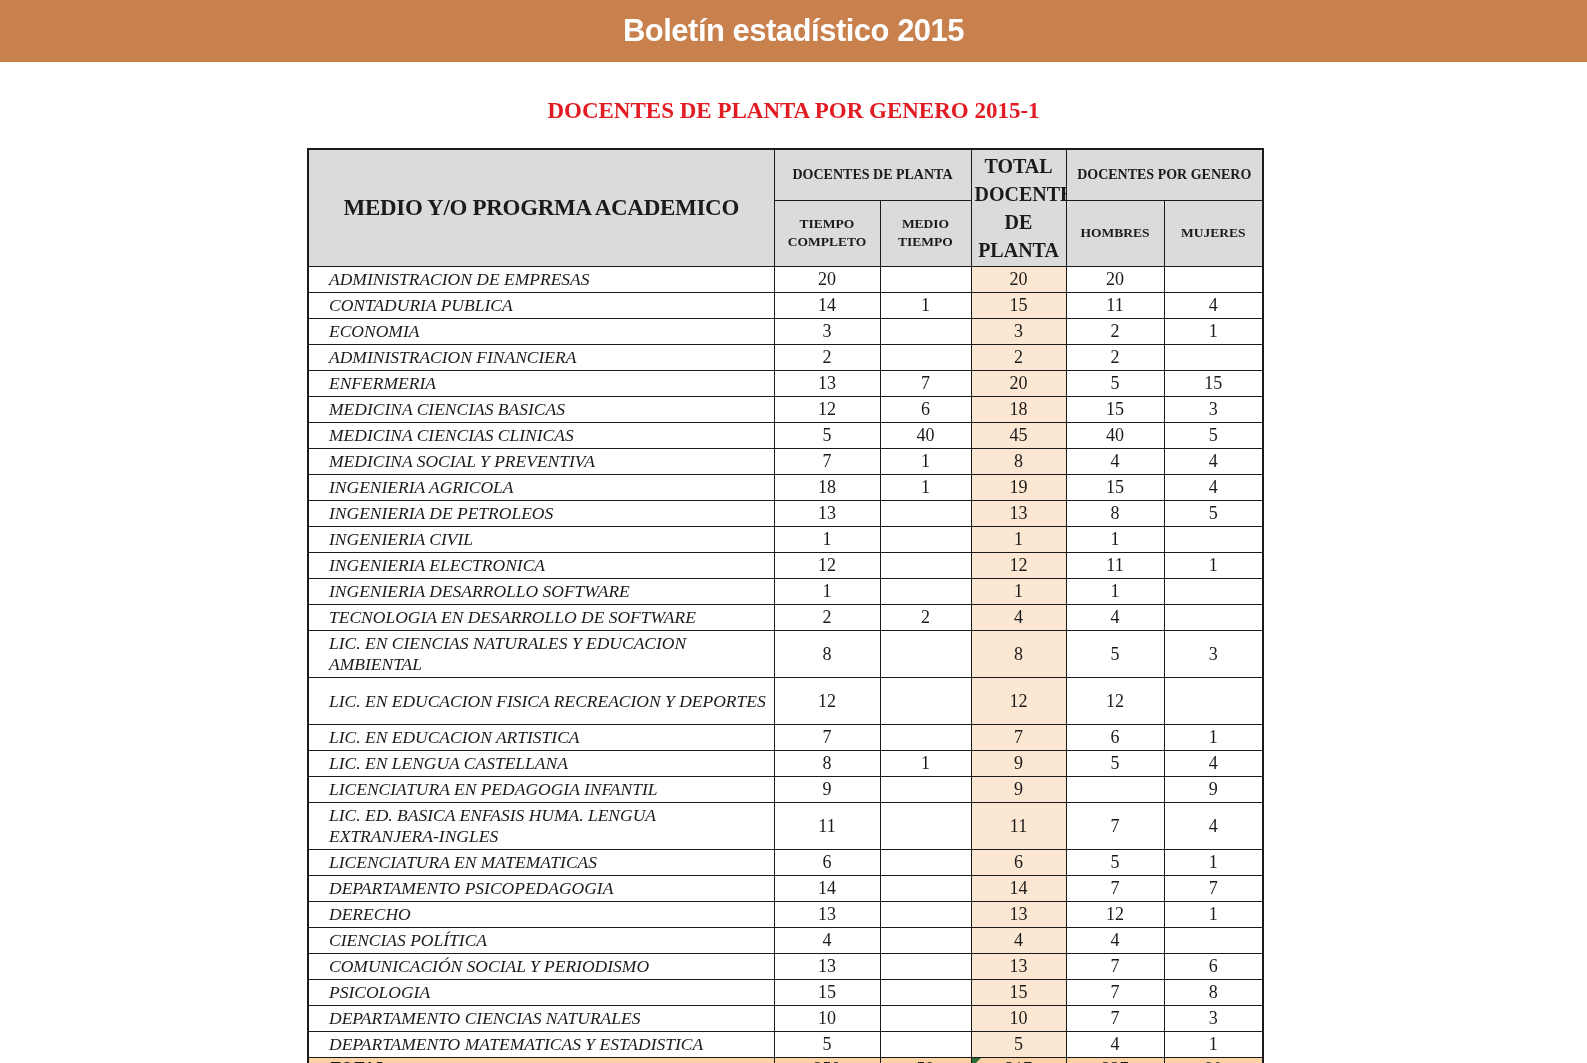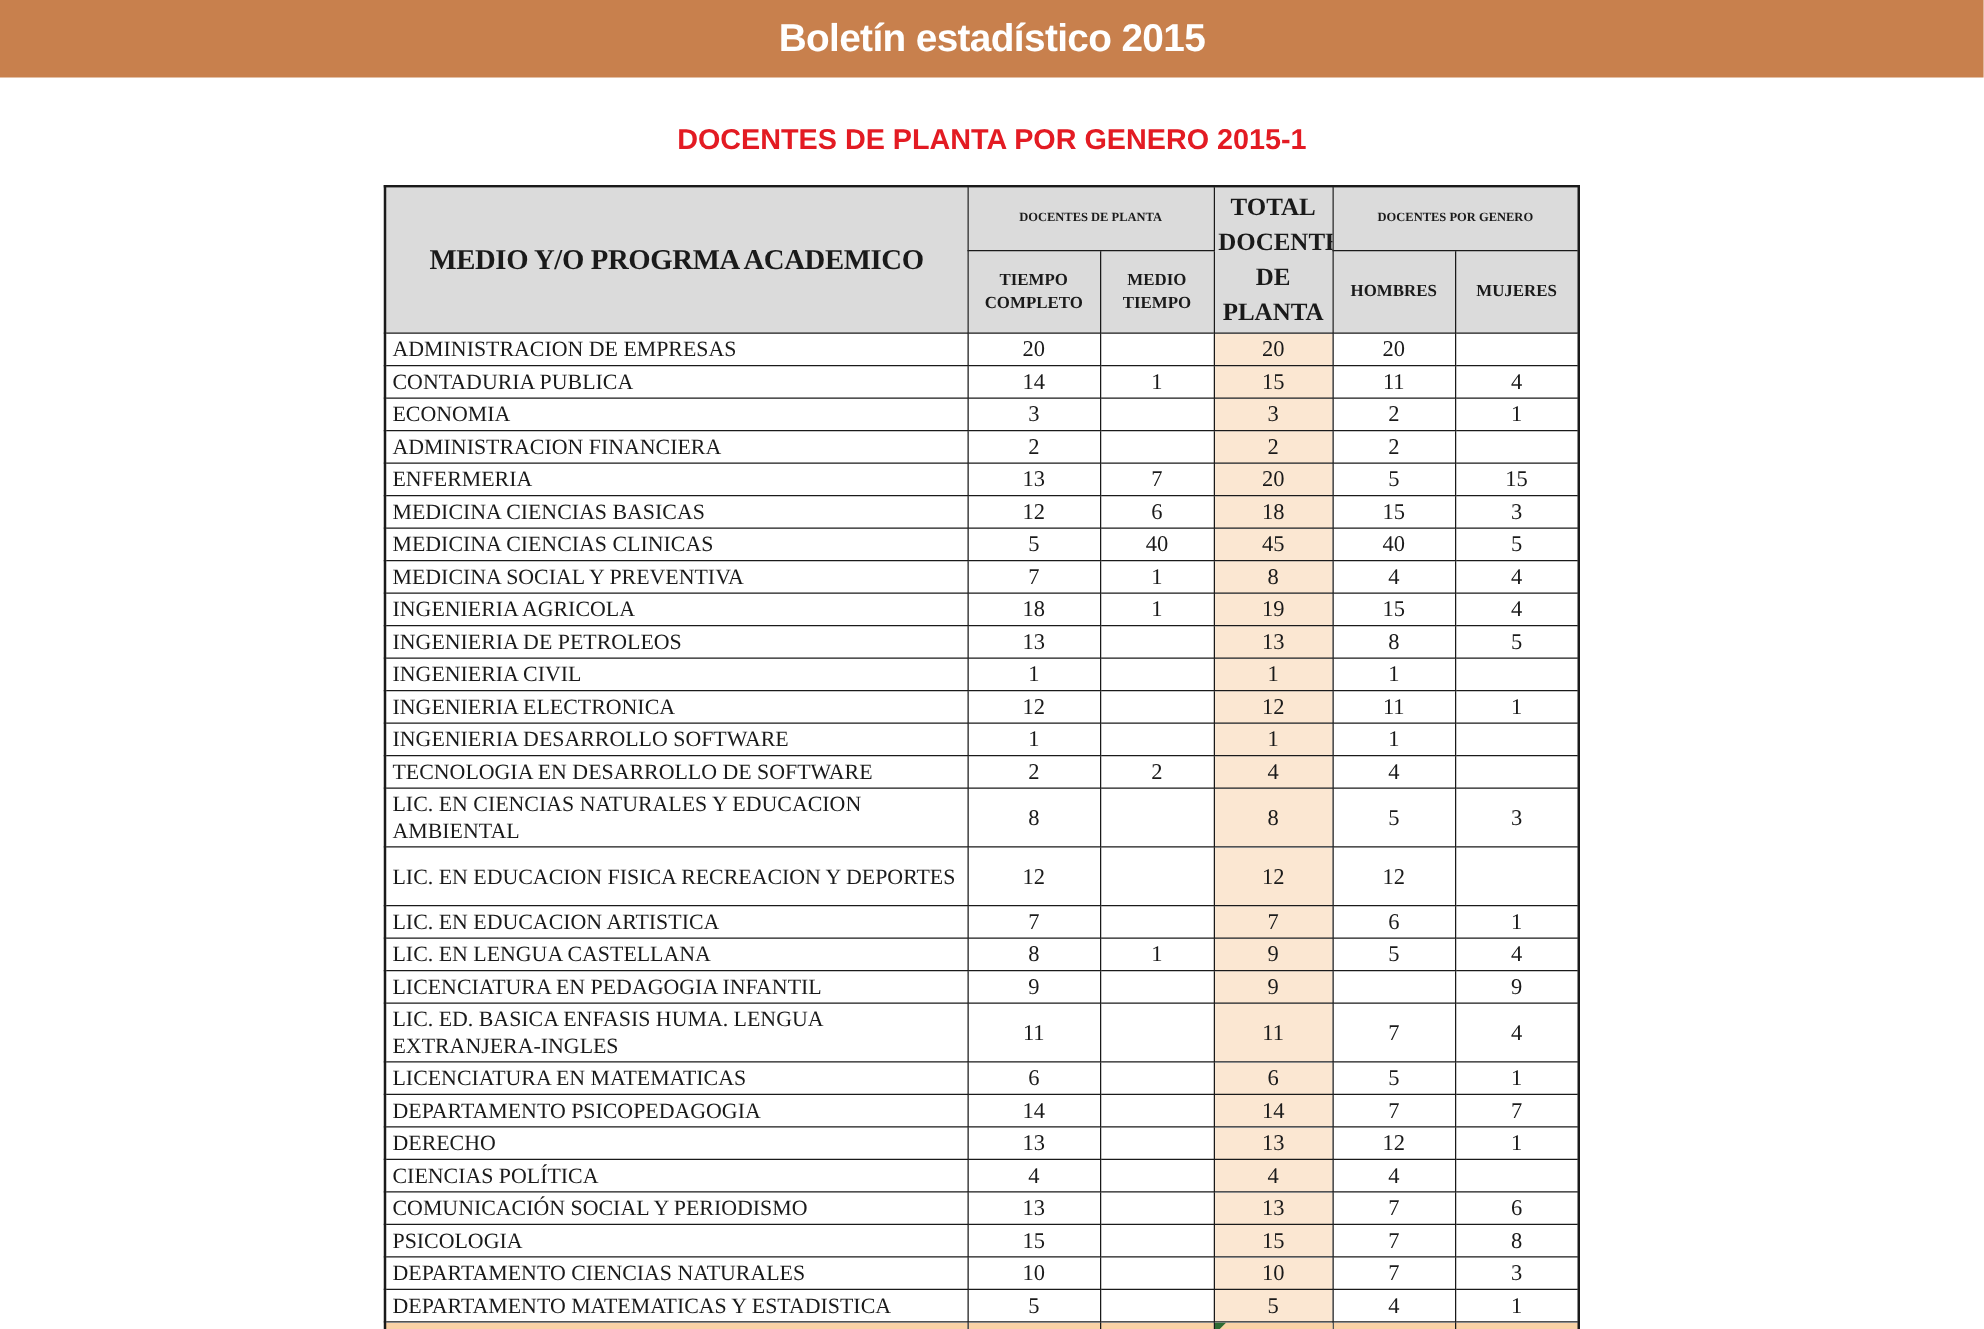--- a/index.html
+++ b/index.html
@@ -23,21 +23,21 @@
     font-size: 31px;
     letter-spacing: -0.5px;
     margin: 16px;
   }
   .subtitle {
     position: absolute;
     top: 98px; left: 0;
     width: 100%;
     text-align: center;
     color: #E31B23;
-    font-family: Liberation Sans, sans-serif;
+    font-family: Liberation Serif, serif;
     font-weight: bold;
     font-size: 23px;
   }
   .table-wrap {
     position: absolute;
     left: 307px; top: 148px;
   }
   table {
     border-collapse: collapse;
     table-layout: fixed;
@@ -49,30 +49,31 @@
     vertical-align: middle;
     overflow: hidden;
   }
   thead th {
     background: #DBDBDB;
     font-weight: bold;
     text-align: center;
     padding: 2px 3px;
   }
   th.unit-header { font-size: 23px; letter-spacing: -0.3px; }
-  th.group-header { font-size: 10px; height: 37px; }
+  th.group-header { font-size: 14px; height: 37px; }
   th.sub-header   { font-size: 13.5px; height: 48px; line-height: 1.35; }
   th.total-header { font-size: 20px; line-height: 1.4; }
   tbody td { height: 26px; font-size: 18px; }
   td.unit {
     text-align: left;
-    padding: 1px 4px 1px 5px;
+    padding: 1px 4px 1px 20px;
     font-size: 17.5px;
     white-space: pre-line;
     line-height: 1.2;
+    font-style: italic;
   }
   td.num { text-align: center; padding: 1px 2px; }
   td.total-col { background: #FBE7D2; }
   tbody tr:nth-child(15) td,
   tbody tr:nth-child(16) td,
   tbody tr:nth-child(20) td { height: 47px; }
   tr.total-row td { background: #FAD2A6; height: 16px; }
   tr.total-row td.unit { font-weight: bold; font-size: 18px; }
   td.flagged { position: relative; }
   .corner-flag {

